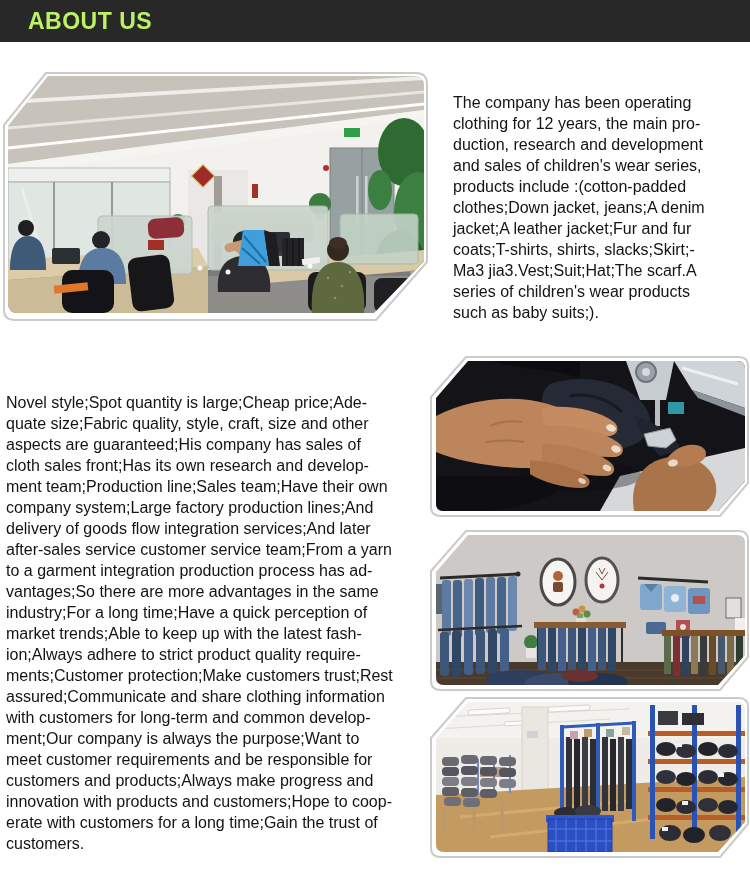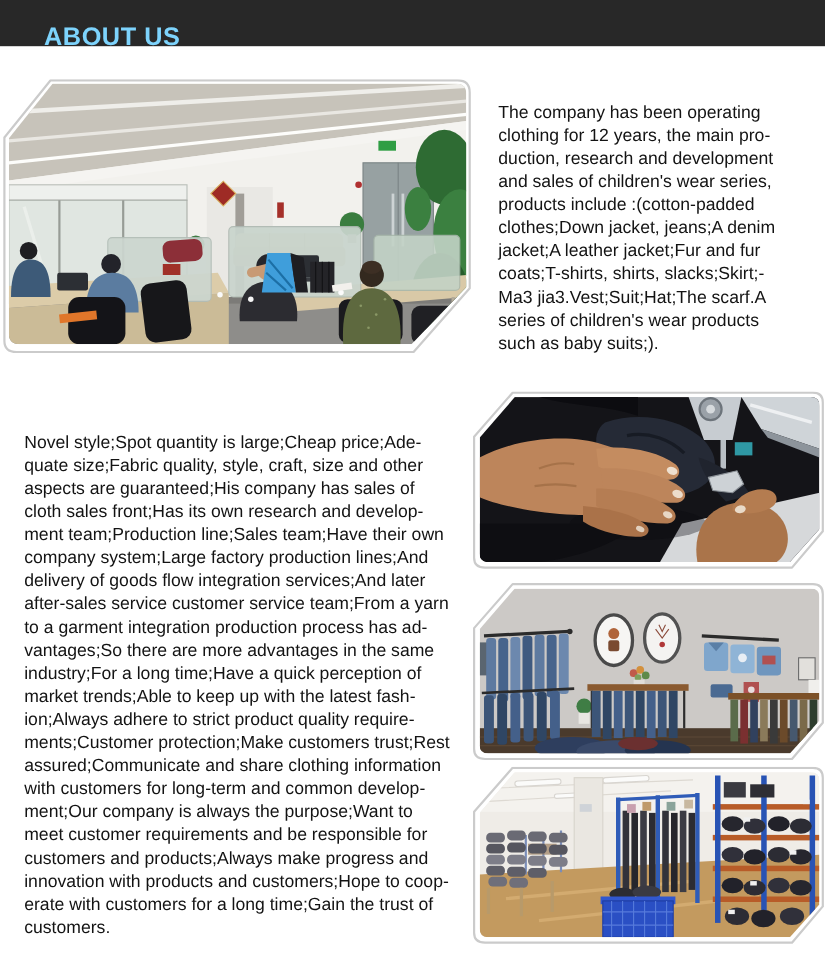--- a/index.html
+++ b/index.html
@@ -1,24 +1,24 @@
 <!DOCTYPE html>
 <html><head>
 <meta charset="utf-8">
 <style>
   html,body{margin:0;padding:0;background:#ffffff;}
   .page{position:relative;width:750px;height:874px;background:#ffffff;overflow:hidden;
         font-family:"Liberation Sans",sans-serif;}
   .banner{position:absolute;left:0;top:0;width:750px;height:42px;background:#282828;}
-  .banner h1{margin:12px;padding-left:28px;line-height:42px;font-size:23px;font-weight:bold;
-             color:#7dd3fc;letter-spacing:0.5px;font-family:"Liberation Sans",sans-serif;}
+  .banner h1{margin:0;padding-left:28px;line-height:42px;font-size:23px;font-weight:bold;
+             color:#bef264;letter-spacing:0.5px;font-family:"Liberation Sans",sans-serif;}
   .para{position:absolute;color:#131313;font-size:16px;line-height:21px;white-space:pre-line;
         font-family:"Liberation Sans",sans-serif;}
   .para.intro{left:453px;top:76px;width:300px;}
-  .para.details{left:22px;top:376px;width:432px;}
+  .para.details{left:6px;top:376px;width:432px;}
   .photo{position:absolute;}
   .photo svg{display:block;}
   .outline{fill:none;stroke:#cbcbcb;stroke-width:2;stroke-linejoin:round;}
 </style>
 </head>
 <body>
 
 <div class="page">
 
   <header class="banner">

